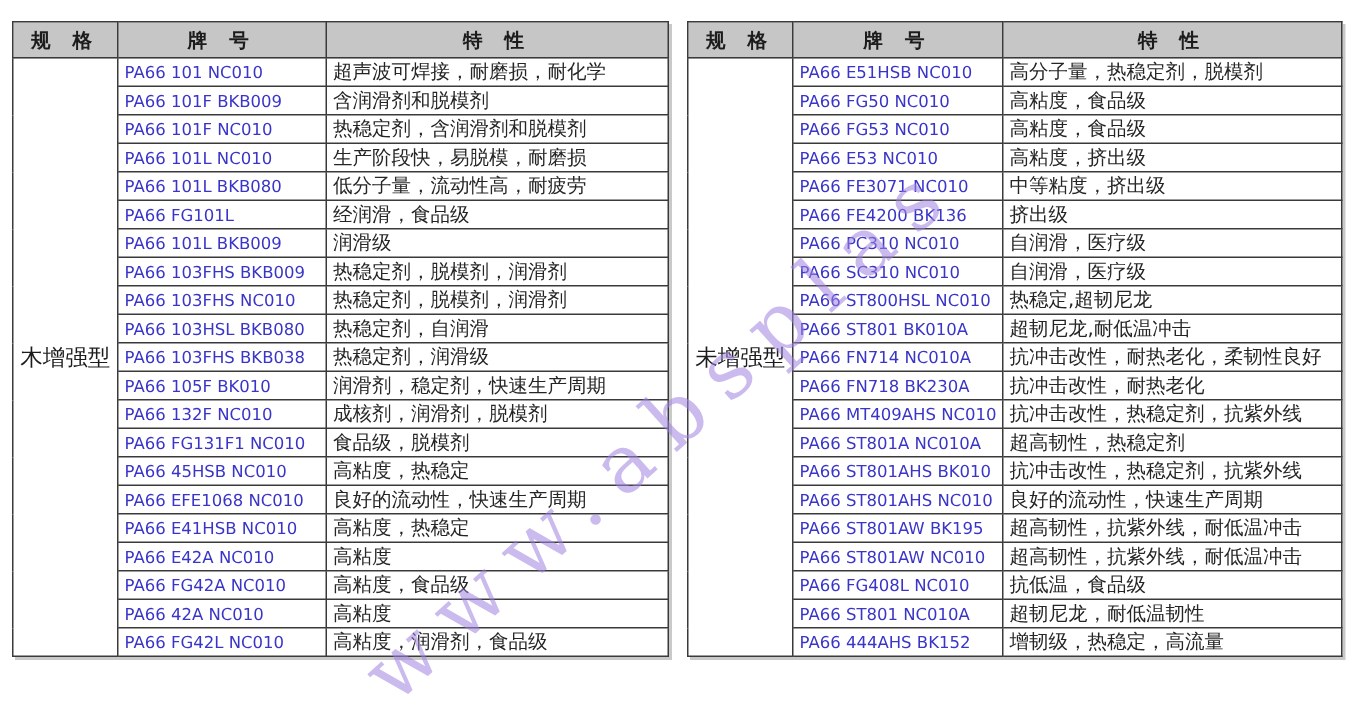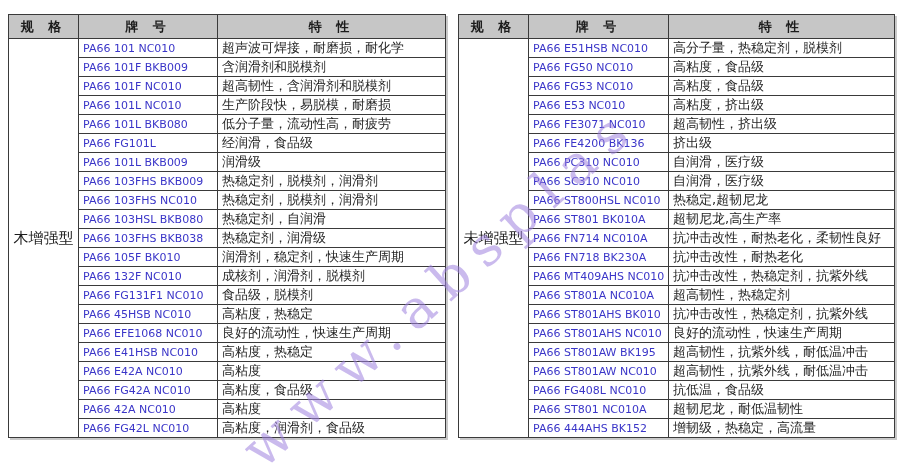--- a/index.html
+++ b/index.html
@@ -72,21 +72,21 @@
           <td class="spec" rowspan="21">木增强型</td>
           <td class="grade">PA66 101 NC010</td>
           <td class="feat">超声波可焊接，耐磨损，耐化学</td>
         </tr>
         <tr>
           <td class="grade">PA66 101F BKB009</td>
           <td class="feat">含润滑剂和脱模剂</td>
         </tr>
         <tr>
           <td class="grade">PA66 101F NC010</td>
-          <td class="feat">超高韧性，含润滑剂和脱模剂</td>
+          <td class="feat">热稳定剂，含润滑剂和脱模剂</td>
         </tr>
         <tr>
           <td class="grade">PA66 101L NC010</td>
           <td class="feat">生产阶段快，易脱模，耐磨损</td>
         </tr>
         <tr>
           <td class="grade">PA66 101L BKB080</td>
           <td class="feat">低分子量，流动性高，耐疲劳</td>
         </tr>
         <tr>
@@ -182,41 +182,41 @@
         <tr>
           <td class="grade">PA66 FG53 NC010</td>
           <td class="feat">高粘度，食品级</td>
         </tr>
         <tr>
           <td class="grade">PA66 E53 NC010</td>
           <td class="feat">高粘度，挤出级</td>
         </tr>
         <tr>
           <td class="grade">PA66 FE3071 NC010</td>
-          <td class="feat">超高韧性，挤出级</td>
+          <td class="feat">中等粘度，挤出级</td>
         </tr>
         <tr>
           <td class="grade">PA66 FE4200 BK136</td>
           <td class="feat">挤出级</td>
         </tr>
         <tr>
           <td class="grade">PA66 PC310 NC010</td>
           <td class="feat">自润滑，医疗级</td>
         </tr>
         <tr>
           <td class="grade">PA66 SC310 NC010</td>
           <td class="feat">自润滑，医疗级</td>
         </tr>
         <tr>
           <td class="grade">PA66 ST800HSL NC010</td>
           <td class="feat">热稳定,超韧尼龙</td>
         </tr>
         <tr>
           <td class="grade">PA66 ST801 BK010A</td>
-          <td class="feat">超韧尼龙,高生产率</td>
+          <td class="feat">超韧尼龙,耐低温冲击</td>
         </tr>
         <tr>
           <td class="grade">PA66 FN714 NC010A</td>
           <td class="feat">抗冲击改性，耐热老化，柔韧性良好</td>
         </tr>
         <tr>
           <td class="grade">PA66 FN718 BK230A</td>
           <td class="feat">抗冲击改性，耐热老化</td>
         </tr>
         <tr>

